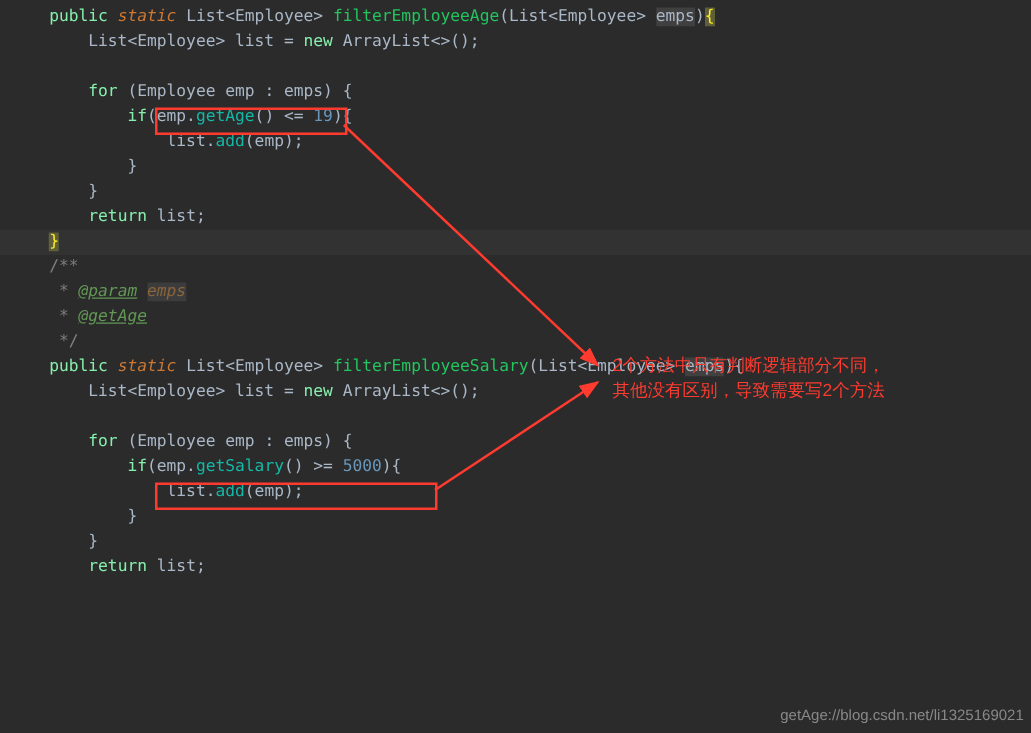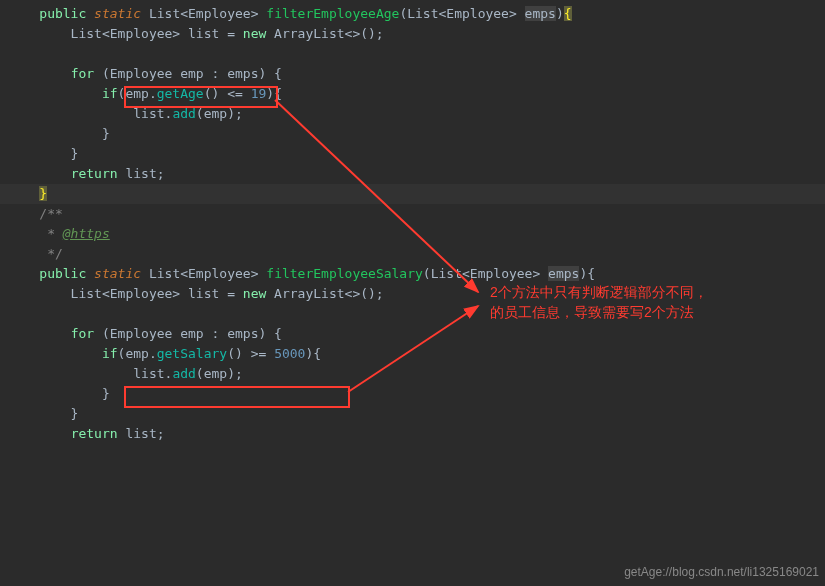--- a/index.html
+++ b/index.html
@@ -75,21 +75,22 @@
   <div class="line"><span>        List&lt;Employee&gt; list = </span><span class="kw-orange">new</span><span> ArrayList&lt;&gt;();</span></div>
   <div class="line"> </div>
   <div class="line">        <span class="kw-orange">for</span><span> (Employee emp : emps) {</span></div>
   <div class="line">            <span class="kw-orange">if</span><span>(</span><span>emp.</span><span class="method-call">getAge</span><span>() &lt;= </span><span class="num">19</span><span>){</span></div>
   <div class="line"><span>                list.</span><span class="method-call">add</span><span>(emp);</span></div>
   <div class="line"><span>            }</span></div>
   <div class="line"><span>        }</span></div>
   <div class="line">        <span class="kw-orange">return</span><span> list;</span></div>
   <div class="line highlighted"><span>    </span><span class="brace-hl">}</span></div>
   <div class="line"><span class="comment">    /**</span></div>
-  <div class="line"><span class="comment">     * </span><span class="doc-tag">@https</span></div>
+  <div class="line"><span class="comment">     * </span><span class="doc-tag">@param</span><span class="comment"> </span><span class="doc-param">emps</span></div>
+  <div class="line"><span class="comment">     * </span><span class="doc-tag">@getAge</span></div>
   <div class="line"><span class="comment">     */</span></div>
   <div class="line">    <span class="kw-orange">public</span> <span class="kw-static">static</span><span> List&lt;Employee&gt; </span><span class="method-decl">filterEmployeeSalary</span><span>(List&lt;Employee&gt; </span><span class="label-hl">emps</span><span>){</span></div>
   <div class="line"><span>        List&lt;Employee&gt; list = </span><span class="kw-orange">new</span><span> ArrayList&lt;&gt;();</span></div>
   <div class="line"> </div>
   <div class="line">        <span class="kw-orange">for</span><span> (Employee emp : emps) {</span></div>
   <div class="line">            <span class="kw-orange">if</span><span>(</span><span>emp.</span><span class="method-call">getSalary</span><span>() &gt;= </span><span class="num">5000</span><span>){</span></div>
   <div class="line"><span>                list.</span><span class="method-call">add</span><span>(emp);</span></div>
   <div class="line"><span>            }</span></div>
   <div class="line"><span>        }</span></div>
   <div class="line">        <span class="kw-orange">return</span><span> list;</span></div>
@@ -103,16 +104,16 @@
     <marker id="arrowhead" markerWidth="8" markerHeight="6" refX="7" refY="3" orient="auto">
       <polygon points="0 0, 8 3, 0 6" fill="#ff3b30"></polygon>
     </marker>
   </defs>
   <line x1="275" y1="100" x2="478" y2="292" stroke="#ff3b30" stroke-width="2" marker-end="url(#arrowhead)"></line>
   <line x1="348" y1="392" x2="478" y2="306" stroke="#ff3b30" stroke-width="2" marker-end="url(#arrowhead)"></line>
 </svg>
 
 <div class="annotation" style="left:490px; top:282px;">
   <div>2个方法中只有判断逻辑部分不同，</div>
-  <div>的员工信息，导致需要写2个方法</div>
+  <div>其他没有区别，导致需要写2个方法</div>
 </div>
 
 <div class="watermark">getAge://blog.csdn.net/li1325169021</div>
 
 </body></html>

